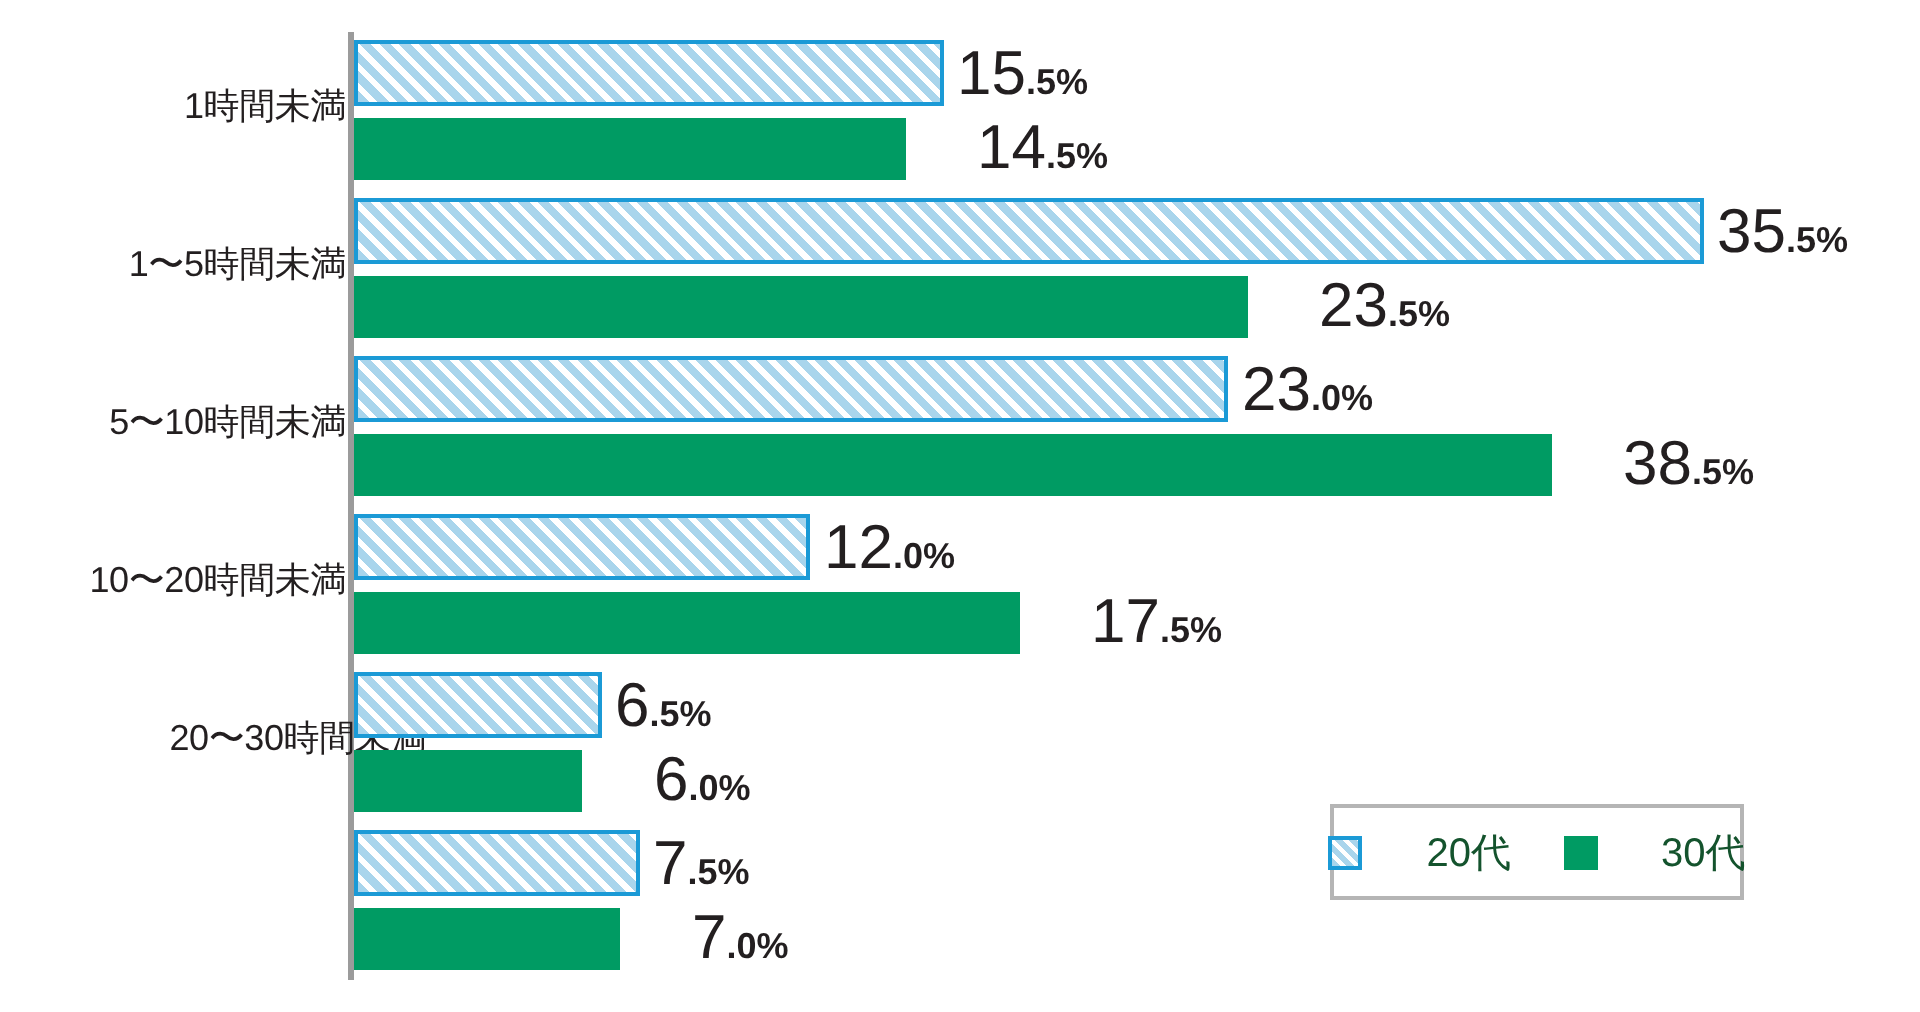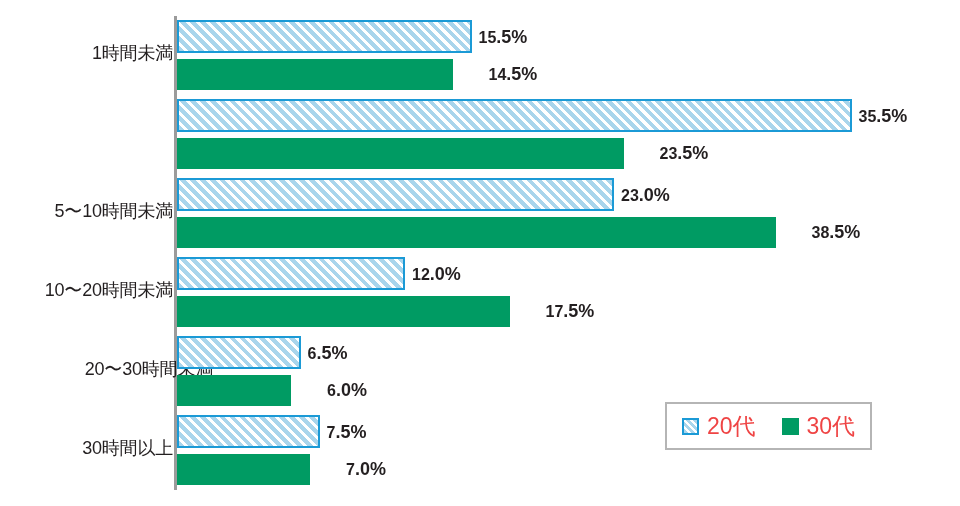--- a/index.html
+++ b/index.html
@@ -91,21 +91,21 @@
   .bar-value {
     margin-left: 7px;
     color: #231f20;
     white-space: nowrap;
     font-size: 24px;
     font-weight: bold;
     line-height: 1;
     display: flex;
     align-items: baseline;
   }
-  .bar-value .int  { font-size: 16px; font-weight: bold; }
+  .bar-value .int  { font-size: 31px; font-weight: normal; }
   .bar-value .frac { font-size: 18px; font-weight: bold; }
 
   
   #legend {
     position: absolute;
     left: 665px;
     top: 402px;
     width: 207px;
     height: 48px;
     border: 2px solid #b5b5b5;
@@ -135,23 +135,24 @@
         rgba(255,255,255,0)   3px,
         #ffffff               3px,
         #ffffff               5px
     );
     border: 2px solid #1b9ad6;
   }
   .legend-swatch.s30 {
     background-color: #009b63;
   }
   .legend-label {
-    font-size: 23px;
-    color: #ef4444;
+    font-size: 20px;
+    color: #14532d;
     white-space: nowrap;
+    margin-left: 24px;
   }
 </style>
 </head>
 <body>
 
 <div id="chart-root">
 
   <div id="plot">
     <div class="axis-line"></div>
     <div id="groups">
@@ -166,20 +167,21 @@
           </div>
           <div class="bar-row r30">
             <div class="bar b30" style="width: 275.5px;"></div>
             <span class="bar-value">
               <span class="int">14</span>
               <span class="frac">.5%</span>
             </span>
           </div>
         </div>
         <div class="cat-group" style="top: 96px;">
+          <div class="cat-label">1〜5時間未満</div>
           <div class="bar-row r20">
             <div class="bar b20" style="width: 674.5px;"></div>
             <span class="bar-value">
               <span class="int">35</span>
               <span class="frac">.5%</span>
             </span>
           </div>
           <div class="bar-row r30">
             <div class="bar b30" style="width: 446.5px;"></div>
             <span class="bar-value">
@@ -233,21 +235,20 @@
           </div>
           <div class="bar-row r30">
             <div class="bar b30" style="width: 114px;"></div>
             <span class="bar-value">
               <span class="int">6</span>
               <span class="frac">.0%</span>
             </span>
           </div>
         </div>
         <div class="cat-group" style="top: 412px;">
-          <div class="cat-label">30時間以上</div>
           <div class="bar-row r20">
             <div class="bar b20" style="width: 142.5px;"></div>
             <span class="bar-value">
               <span class="int">7</span>
               <span class="frac">.5%</span>
             </span>
           </div>
           <div class="bar-row r30">
             <div class="bar b30" style="width: 133px;"></div>
             <span class="bar-value">

